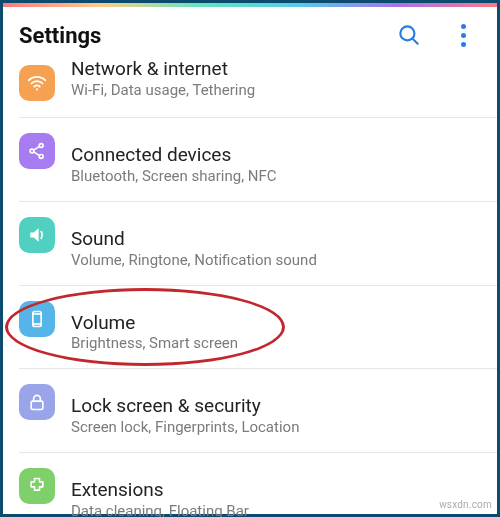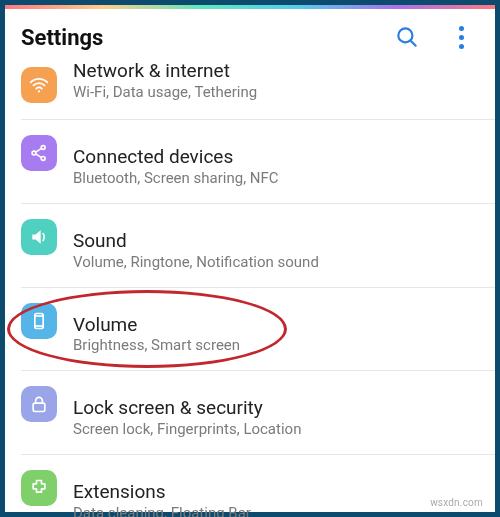--- a/index.html
+++ b/index.html
@@ -1,35 +1,35 @@
 <!DOCTYPE html>
 <html><head>
   <meta charset="utf-8">
   <style>
     * { margin: 0; padding: 0; box-sizing: border-box; }
     html, body { width: 500px; height: 517px; font-family: -apple-system, Roboto, "Helvetica Neue", Arial, sans-serif; background: #fff; overflow: hidden; }
-    .frame { width: 500px; height: 517px; position: relative; background:#fff; border:5px solid #0c4a6e;}
+    .frame { width: 500px; height: 517px; position: relative; background:#fff; border:3px solid #0c4a6e;}
     .gradient-bar { height: 4px; width: 100%; background: linear-gradient(90deg,#ff5f6d,#ffc371 20%,#47e1b1 40%,#3ac1e6 60%,#9b59e6 80%,#ff5f6d); opacity:.85;}
     .header { height: 56px; display:flex; align-items:center; padding: 0 12px 0 16px; }
     .header-title { font-size: 22px; font-weight: 700; color:#111; flex:1; }
     .header-actions { display:flex; align-items:center; gap: 26px; padding-right:8px;}
     .icon-btn { width:28px; height:28px; display:flex; align-items:center; justify-content:center; color:#2a7de1; }
     .kebab { display:flex; flex-direction:column; gap:4px; align-items:center; justify-content:center;}
     .kebab span{ width:5px; height:5px; background:#2a7de1; border-radius:50%; display:block;}
     .list { }
     .row { display:flex; align-items:flex-start; padding: 14px 12px 16px 16px; position:relative; }
     .row + .row::before, .row.has-div::before { content:""; position:absolute; left:16px; right:0; top:0; height:1px; background:#e6e6e6;}
     .row:first-child::before { display:none;}
     .icon-wrap { width:36px; height:36px; border-radius:10px; display:flex; align-items:center; justify-content:center; flex:0 0 36px; margin-right:16px; margin-top:2px; }
     .bg-orange{background:#f6a052;} .bg-purple{background:#a77cf0;} .bg-teal{background:#4fd0c0;} .bg-blue{background:#55b4e8;} .bg-lilac{background:#9aa4e8;} .bg-green{background:#7fcf6b;}
     .row-text { flex:1; min-width:0; }
     .row-title { font-size:19px; color:#222; font-weight:400; line-height:1.25;margin-top:12px; }
     .row-sub { font-size:15px; color:#7b7b7b; line-height:1.2;}
     .first-cut .row-title{ margin-top:-6px;}
-    .attribution { position:absolute; right:12px; bottom:4px; font-size:10px; color:#aaa; letter-spacing:.2px;}
+    .attribution { position:absolute; right:5px; bottom:4px; font-size:10px; color:#aaa; letter-spacing:.2px;}
     .circle-annot { position:absolute; border:3px solid #c1272d; border-radius:50%; pointer-events:none; }
     svg { display:block; }
   </style>
 </head>
 <body>
 
 <div class="frame">
   <div class="gradient-bar"></div>
 
   <div class="header">

